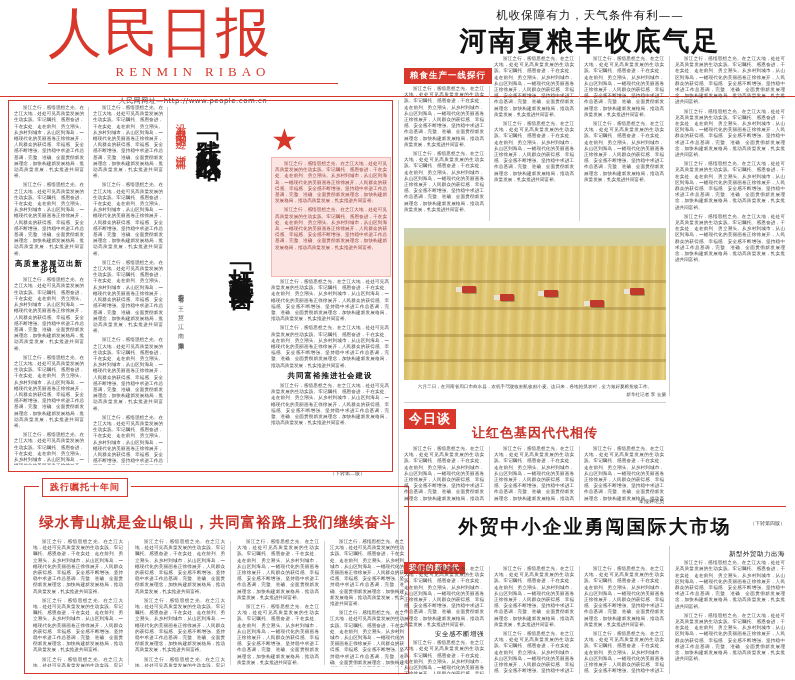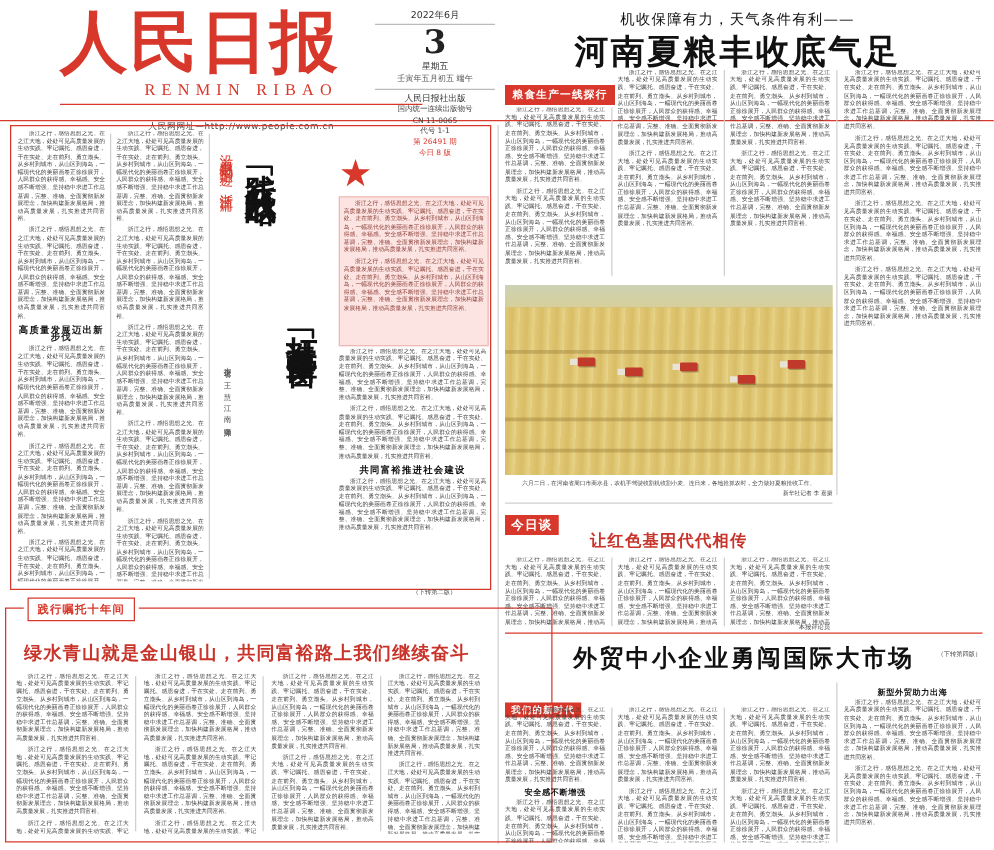--- a/index.html
+++ b/index.html
@@ -2,21 +2,21 @@
 <html><head>
 <meta charset="utf-8">
 <style>
   html,body{margin:0;padding:0;background:#fff;}
   body{width:795px;height:680px;overflow:hidden;font-family:"DejaVu Sans","Liberation Sans",sans-serif;color:#111;}
   .page{position:relative;width:795px;height:680px;background:#fff;}
 
   
   .masthead{position:relative;height:96px;border-bottom:1px solid #d8382b;}
   .logo-zone{position:absolute;left:48px;top:4px;width:300px;}
-  .logo-cn{font-family:"DejaVu Serif","Liberation Serif",serif;font-weight:bold;font-size:54px;line-height:58px;color:#d8382b;letter-spacing:2px;white-space:nowrap;}
+  .logo-cn{font-family:"DejaVu Serif","Liberation Serif",serif;font-weight:normal;font-size:54px;line-height:58px;color:#d8382b;letter-spacing:2px;white-space:nowrap;}
   .logo-py{margin-top:2px;font-size:13px;letter-spacing:5px;color:#d8382b;text-align:center;width:290px;font-family:"Liberation Serif",serif;}
   .logo-rule{width:290px;height:1px;background:#d8382b;margin-top:3px;}
   .logo-url{width:290px;text-align:center;font-size:7px;color:#444;margin-top:12px;letter-spacing:.5px;}
 
   .date-box{position:absolute;left:300px;top:6px;width:96px;text-align:center;font-size:7px;color:#333;line-height:1.5;}
   .date-box .ymd{font-size:7.5px;border-bottom:1px solid #bbb;padding-bottom:2px;}
   .date-box .day{font-size:26px;font-weight:bold;line-height:28px;color:#222;font-family:"DejaVu Serif",serif;}
   .date-box .wk{font-size:7px;}
   .date-box .lunar{font-size:6.5px;color:#555;border-bottom:1px solid #bbb;padding-bottom:2px;}
   .date-box .org{font-size:7px;margin-top:2px;}
@@ -24,21 +24,21 @@
   .date-box .red{color:#d8382b;}
 
   .head-right{position:absolute;left:400px;top:8px;width:380px;text-align:center;}
   .kicker{font-size:11.5px;color:#111;letter-spacing:1px;font-family:"DejaVu Serif",serif;}
   .head-title{margin-top:0;font-size:27px;font-weight:bold;letter-spacing:2px;font-family:Liberation Serif, serif;}
   .head-byline{margin-top:6px;font-size:7px;color:#444;letter-spacing:1px;}
   .rule-v{position:absolute;width:1px;background:#cfcfcf;}
   .txt{font-size:4.6px;line-height:6.2px;color:#3a3a3a;text-align:justify;word-break:break-all;font-family:"DejaVu Sans",sans-serif;}
   .txt p{margin:0 0 3px 0;text-indent:9px;}
   .subhead{font-size:7.5px;font-weight:bold;text-align:center;color:#111;margin:4px 0 4px 0;letter-spacing:1px;}
-  .smallhead{font-size:6.5px;font-weight:bold;text-align:center;color:#111;margin:3px 0;letter-spacing:.5px;}
+  .smallhead{font-size:6.5px;font-weight:normal;text-align:right;color:#111;margin:3px 0;letter-spacing:.5px;}
 
   
   .redbox{position:absolute;border:1.6px solid #d8382b;box-sizing:border-box;}
   .vertical-title{writing-mode:vertical-rl;text-orientation:upright;}
 
   .vt-main{font-size:25px;font-weight:bold;line-height:30px;letter-spacing:3px;color:#111;font-family:"DejaVu Serif","Liberation Serif",serif;}
   .vt-sub{font-size:11px;line-height:15px;letter-spacing:2px;color:#d8382b;font-family:"DejaVu Serif",serif;}
   .vt-tiny{font-size:6px;line-height:9px;letter-spacing:1px;color:#555;}
 
   .star{position:absolute;color:#d8382b;font-size:30px;line-height:30px;}
@@ -72,32 +72,20 @@
 
   <div class="masthead">
 
     <div class="logo-zone">
       <div class="logo-cn">人民日报</div>
       <div class="logo-py">RENMIN RIBAO</div>
       <div class="logo-rule"></div>
       <div class="logo-url">人民网网址—http://www.people.com.cn</div>
     </div>
 
-    <div class="date-box">
-      <div class="ymd">2022年6月</div>
-      <div class="day">3</div>
-      <div class="wk">星期五</div>
-      <div class="lunar">壬寅年五月初五 端午</div>
-      <div class="org">人民日报社出版</div>
-      <div class="sub">国内统一连续出版物号</div>
-      <div class="sub">CN 11-0065</div>
-      <div class="sub">代号 1-1</div>
-      <div class="sub red">第 26491 期</div>
-      <div class="sub red">今日 8 版</div>
-    </div>
 
     <div class="head-right">
       <div class="kicker">机收保障有力，天气条件有利——</div>
       <div class="head-title">河南夏粮丰收底气足</div>
     </div>
   </div>
 
   <div class="rule-v" style="left:398px;top:100px;height:575px;"></div>
 
   <div class="redbox" style="left:8px;top:100px;width:385px;height:372px;">
@@ -139,21 +127,21 @@
     <div style="position:absolute;left:262px;top:178px;width:118px;height:186px;overflow:hidden;" class="txt">
       <p>浙江之行，感悟思想之光。在之江大地，处处可见高质量发展的生动实践。牢记嘱托、感恩奋进，干在实处、走在前列、勇立潮头。从乡村到城市，从山区到海岛，一幅现代化的美丽画卷正徐徐展开，人民群众的获得感、幸福感、安全感不断增强。坚持稳中求进工作总基调，完整、准确、全面贯彻新发展理念，加快构建新发展格局，推动高质量发展，扎实推进共同富裕。</p>
       <p>浙江之行，感悟思想之光。在之江大地，处处可见高质量发展的生动实践。牢记嘱托、感恩奋进，干在实处、走在前列、勇立潮头。从乡村到城市，从山区到海岛，一幅现代化的美丽画卷正徐徐展开，人民群众的获得感、幸福感、安全感不断增强。坚持稳中求进工作总基调，完整、准确、全面贯彻新发展理念，加快构建新发展格局，推动高质量发展，扎实推进共同富裕。</p>
       <div class="subhead">共同富裕推进社会建设</div>
       <p>浙江之行，感悟思想之光。在之江大地，处处可见高质量发展的生动实践。牢记嘱托、感恩奋进，干在实处、走在前列、勇立潮头。从乡村到城市，从山区到海岛，一幅现代化的美丽画卷正徐徐展开，人民群众的获得感、幸福感、安全感不断增强。坚持稳中求进工作总基调，完整、准确、全面贯彻新发展理念，加快构建新发展格局，推动高质量发展，扎实推进共同富裕。</p>
     </div>
   </div>
 
   <div style="position:absolute;left:330px;top:470px;font-size:5px;color:#444;">（下转第二版）</div>
 
-  <div class="redbox" style="left:4px;top:486px;width:438px;height:188px;">
+  <div class="redbox" style="left:24px;top:486px;width:385px;height:188px;">
     <div style="position:absolute;left:14px;top:-12px;background:#fff;padding:0 3px;">
       <span class="tagbox">践行嘱托十年间</span>
     </div>
     <div class="headline2" style="position:absolute;left:0;top:26px;width:385px;">绿水青山就是金山银山，共同富裕路上我们继续奋斗</div>
 
     <div style="position:absolute;left:8px;top:52px;width:90px;height:128px;overflow:hidden;" class="txt">
       <p>浙江之行，感悟思想之光。在之江大地，处处可见高质量发展的生动实践。牢记嘱托、感恩奋进，干在实处、走在前列、勇立潮头。从乡村到城市，从山区到海岛，一幅现代化的美丽画卷正徐徐展开，人民群众的获得感、幸福感、安全感不断增强。坚持稳中求进工作总基调，完整、准确、全面贯彻新发展理念，加快构建新发展格局，推动高质量发展，扎实推进共同富裕。</p>
       <p>浙江之行，感悟思想之光。在之江大地，处处可见高质量发展的生动实践。牢记嘱托、感恩奋进，干在实处、走在前列、勇立潮头。从乡村到城市，从山区到海岛，一幅现代化的美丽画卷正徐徐展开，人民群众的获得感、幸福感、安全感不断增强。坚持稳中求进工作总基调，完整、准确、全面贯彻新发展理念，加快构建新发展格局，推动高质量发展，扎实推进共同富裕。</p>
       <p>浙江之行，感悟思想之光。在之江大地，处处可见高质量发展的生动实践。牢记嘱托、感恩奋进，干在实处、走在前列、勇立潮头。从乡村到城市，从山区到海岛，一幅现代化的美丽画卷正徐徐展开，人民群众的获得感、幸福感、安全感不断增强。坚持稳中求进工作总基调，完整、准确、全面贯彻新发展理念，加快构建新发展格局，推动高质量发展，扎实推进共同富裕。</p>
     </div>
@@ -215,21 +203,21 @@
     <div class="comb" style="left:140px;top:62px;"></div>
     <div class="comb" style="left:186px;top:72px;"></div>
     <div class="comb" style="left:226px;top:60px;"></div>
   </div>
   <div class="caption" style="left:404px;top:384px;width:262px;">六月二日，在河南省周口市商水县，农机手驾驶收割机收割小麦。连日来，各地抢抓农时，全力做好夏粮抢收工作。</div>
   <div class="credit" style="left:404px;top:392px;width:262px;text-align:right;">新华社记者 李 嘉摄</div>
 
   <div class="divider-h" style="left:404px;top:402px;width:262px;"></div>
 
   <div style="position:absolute;left:404px;top:408px;">
-    <span class="redstrip" style="font-size:10px;padding:1px 5px;">今日谈</span>
+    <span class="redstrip" style="font-size:13px;padding:1px 5px;">今日谈</span>
   </div>
   <div class="headline4" style="position:absolute;left:404px;top:424px;width:262px;color:#c8342a;">让红色基因代代相传</div>
   <div style="position:absolute;left:404px;top:446px;width:80px;height:55px;overflow:hidden;" class="txt">
     <p>浙江之行，感悟思想之光。在之江大地，处处可见高质量发展的生动实践。牢记嘱托、感恩奋进，干在实处、走在前列、勇立潮头。从乡村到城市，从山区到海岛，一幅现代化的美丽画卷正徐徐展开，人民群众的获得感、幸福感、安全感不断增强。坚持稳中求进工作总基调，完整、准确、全面贯彻新发展理念，加快构建新发展格局，推动高质量发展，扎实推进共同富裕。</p>
   </div>
   <div class="rule-v" style="left:489px;top:446px;height:55px;"></div>
   <div style="position:absolute;left:494px;top:446px;width:80px;height:55px;overflow:hidden;" class="txt">
     <p>浙江之行，感悟思想之光。在之江大地，处处可见高质量发展的生动实践。牢记嘱托、感恩奋进，干在实处、走在前列、勇立潮头。从乡村到城市，从山区到海岛，一幅现代化的美丽画卷正徐徐展开，人民群众的获得感、幸福感、安全感不断增强。坚持稳中求进工作总基调，完整、准确、全面贯彻新发展理念，加快构建新发展格局，推动高质量发展，扎实推进共同富裕。</p>
   </div>
   <div class="rule-v" style="left:579px;top:446px;height:55px;"></div>

